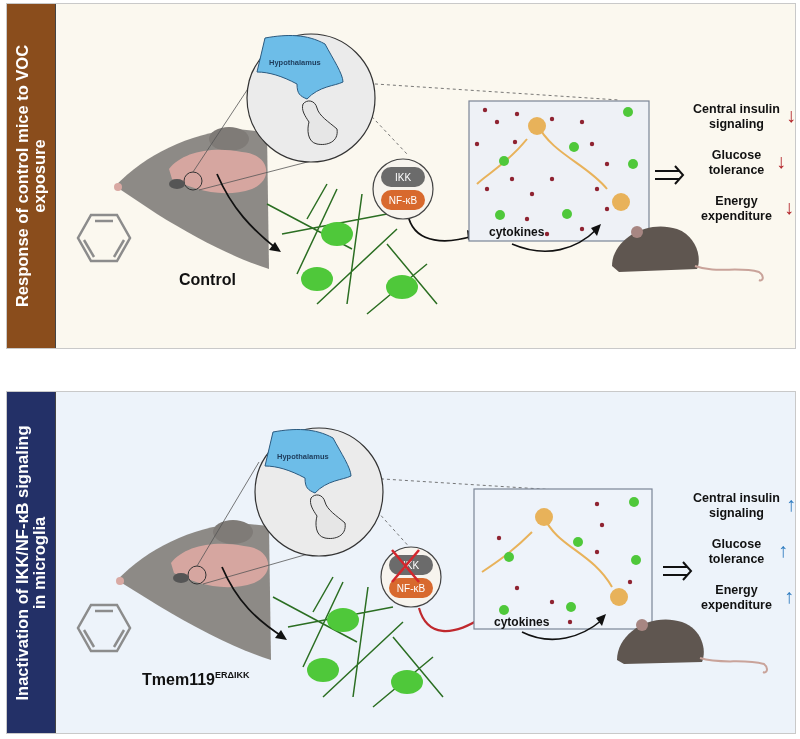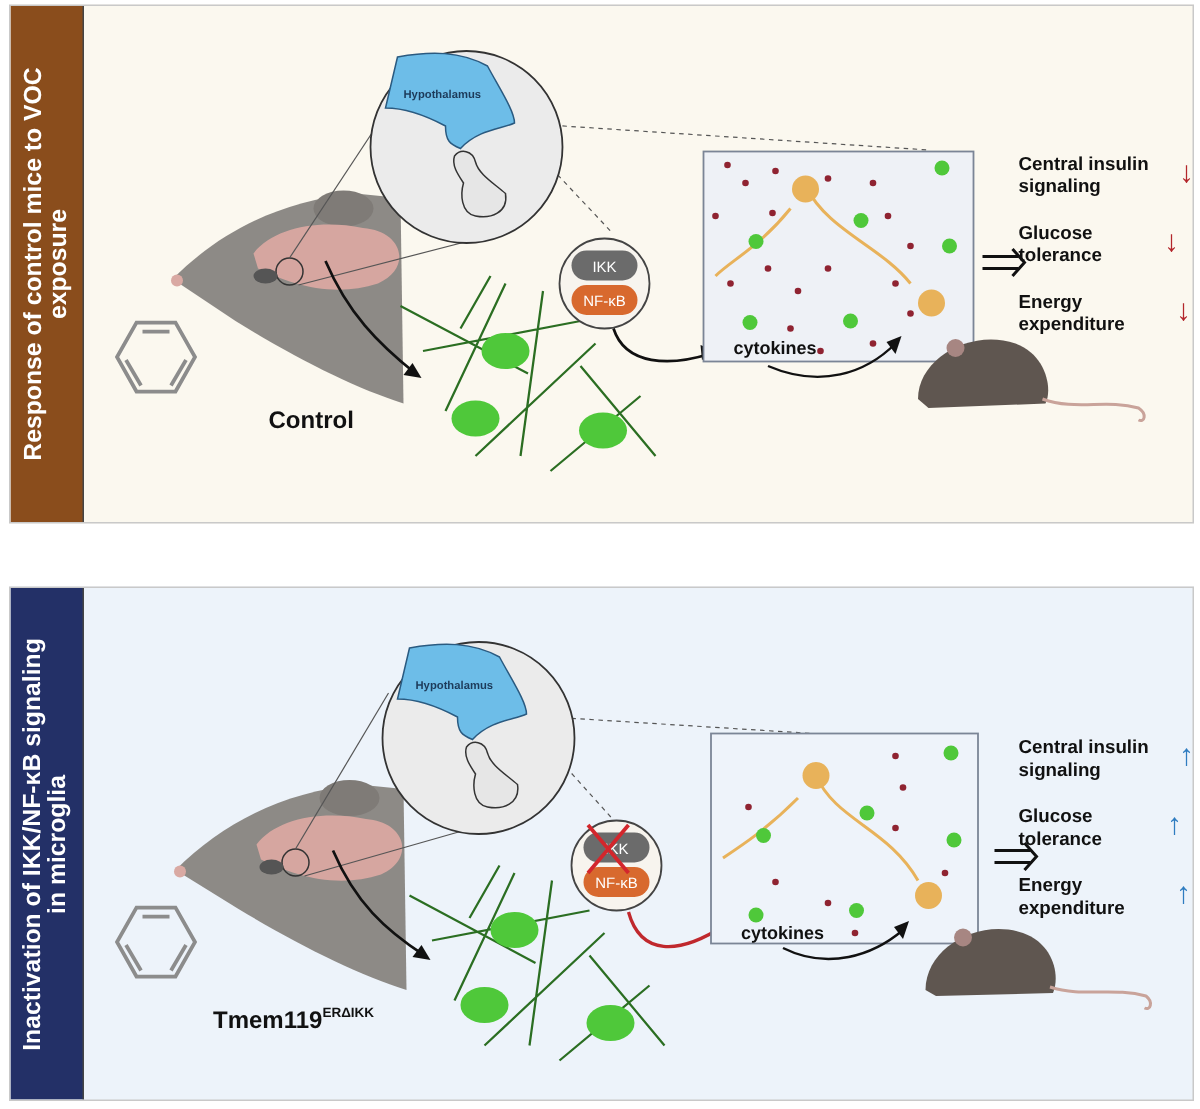--- a/index.html
+++ b/index.html
@@ -7,21 +7,21 @@
   .panel { position: absolute; left: 6px; width: 790px; border: 1px solid #c9c9c9; box-sizing: border-box; overflow: hidden; }
   #panel-top { top: 3px; height: 346px; background: #fbf8ef; }
   #panel-bottom { top: 391px; height: 343px; background: #edf3fa; }
   .side { position: absolute; left: 0; top: 0; bottom: 0; width: 48px; border-right: 1px solid #444; display: flex; align-items: center; justify-content: center; }
   #panel-top .side { background: #8a4d1c; }
   #panel-bottom .side { background: #233067; }
   .side-text { transform: rotate(-90deg); white-space: nowrap; color: #fff; font-weight: bold; font-size: 16.5px; line-height: 17px; text-align: center; }
   svg.art { position: absolute; left: 0; top: 0; }
   .lbl { font-family: "Liberation Sans", sans-serif; }
   .outcomes { position: absolute; left: 672px; width: 115px; }
-  .outcome { position: relative; height: 46px; text-align: left; font-weight: bold; font-size: 12.5px; line-height: 15px; color: #111; }
+  .outcome { position: relative; height: 46px; text-align: center; font-weight: bold; font-size: 12.5px; line-height: 15px; color: #111; }
   .outcome .t { display: inline-block; }
   .arrow-ind { position: absolute; top: 6px; font-size: 20px; font-weight: bold; }
 </style>
 </head>
 <body>
 
 <div class="panel" id="panel-top">
   <div class="side">
     <div class="side-text">
       <div>Response of control mice to VOC</div>

